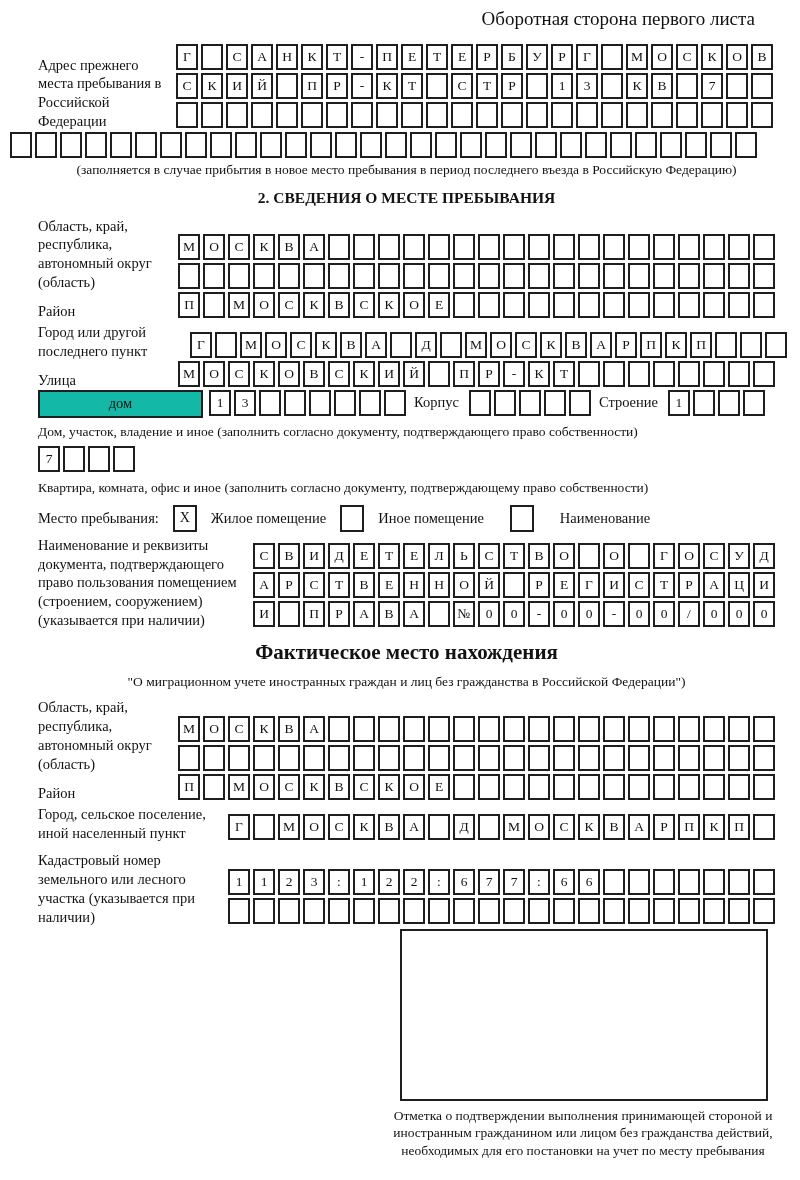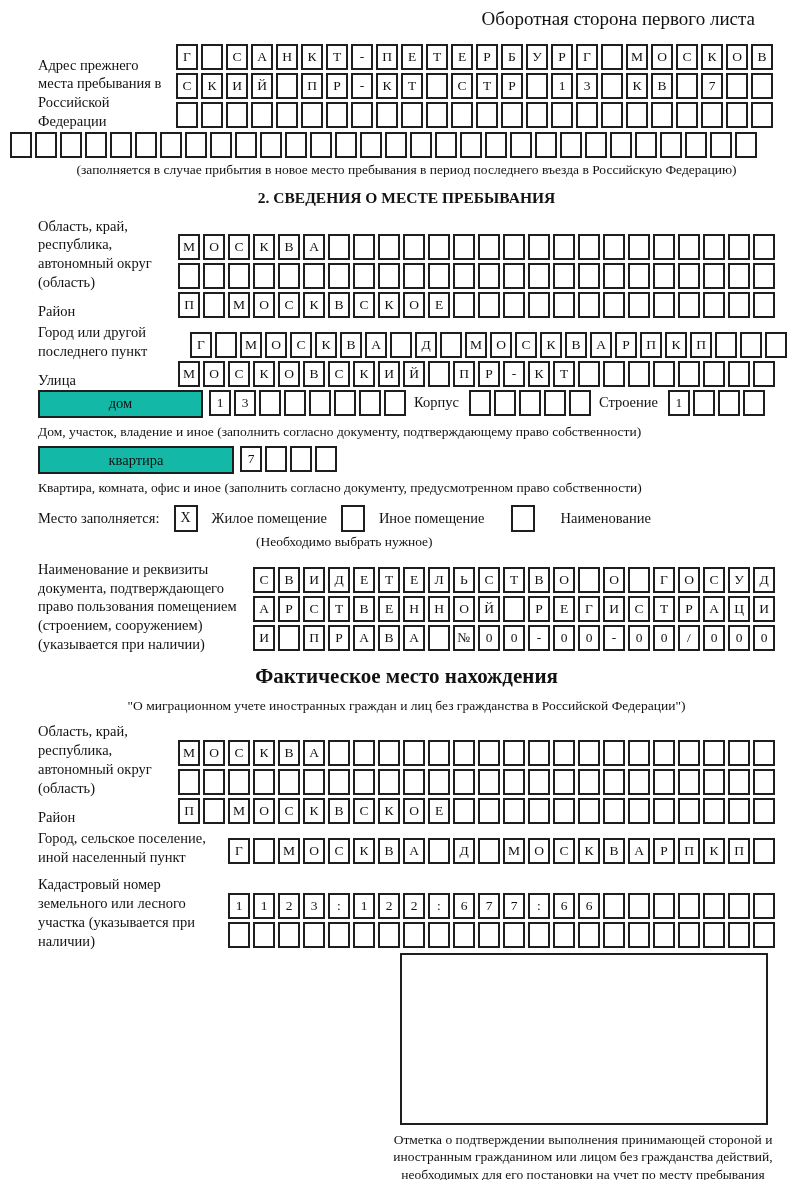--- a/index.html
+++ b/index.html
@@ -337,43 +337,41 @@
         <div class="cell"></div>
       </div>
     <div class="inline-label">Строение</div>
     <div class="boxrow">
         <div class="cell">1</div>
         <div class="cell"></div>
         <div class="cell"></div>
         <div class="cell"></div>
       </div>
   </div>
-  <div class="caption mb6">Дом, участок, владение и иное (заполнить согласно документу, подтверждающему право собственности)</div>
+  <div class="caption mb6">Дом, участок, владение и иное (заполнить согласно документу, подтверждающего право собственности)</div>
 
   <div class="domrow">
-    <div class="labelbox" style="width:196px;">квартира</div>
     <div class="boxrow">
         <div class="cell">7</div>
         <div class="cell"></div>
         <div class="cell"></div>
         <div class="cell"></div>
       </div>
   </div>
-  <div class="caption mb6">Квартира, комната, офис и иное (заполнить согласно документу, предусмотренном право собственности)</div>
+  <div class="caption mb6">Квартира, комната, офис и иное (заполнить согласно документу, подтверждающему право собственности)</div>
 
   <div class="mesto">
-    <span class="opt-label">Место заполняется:</span>
+    <span class="opt-label">Место пребывания:</span>
     <span class="chk">X</span>
     <span class="opt-label">Жилое помещение</span>
     <span class="chk"></span>
     <span class="opt-label">Иное помещение</span>
     <span class="chk" style="margin-left:12px;"></span>
     <span class="opt-label" style="margin-left:12px;">Наименование</span>
   </div>
-  <div class="mesto-note">(Необходимо выбрать нужное)</div>
 
   <div class="frow">
     <div class="flabel w215">Наименование и реквизиты документа, подтверждающего право пользования помещением (строением, сооружением) (указывается при наличии)</div>
     <div class="rows">
       <div class="boxrow">
           <div class="cell">С</div>
           <div class="cell">В</div>
           <div class="cell">И</div>
           <div class="cell">Д</div>
           <div class="cell">Е</div>

